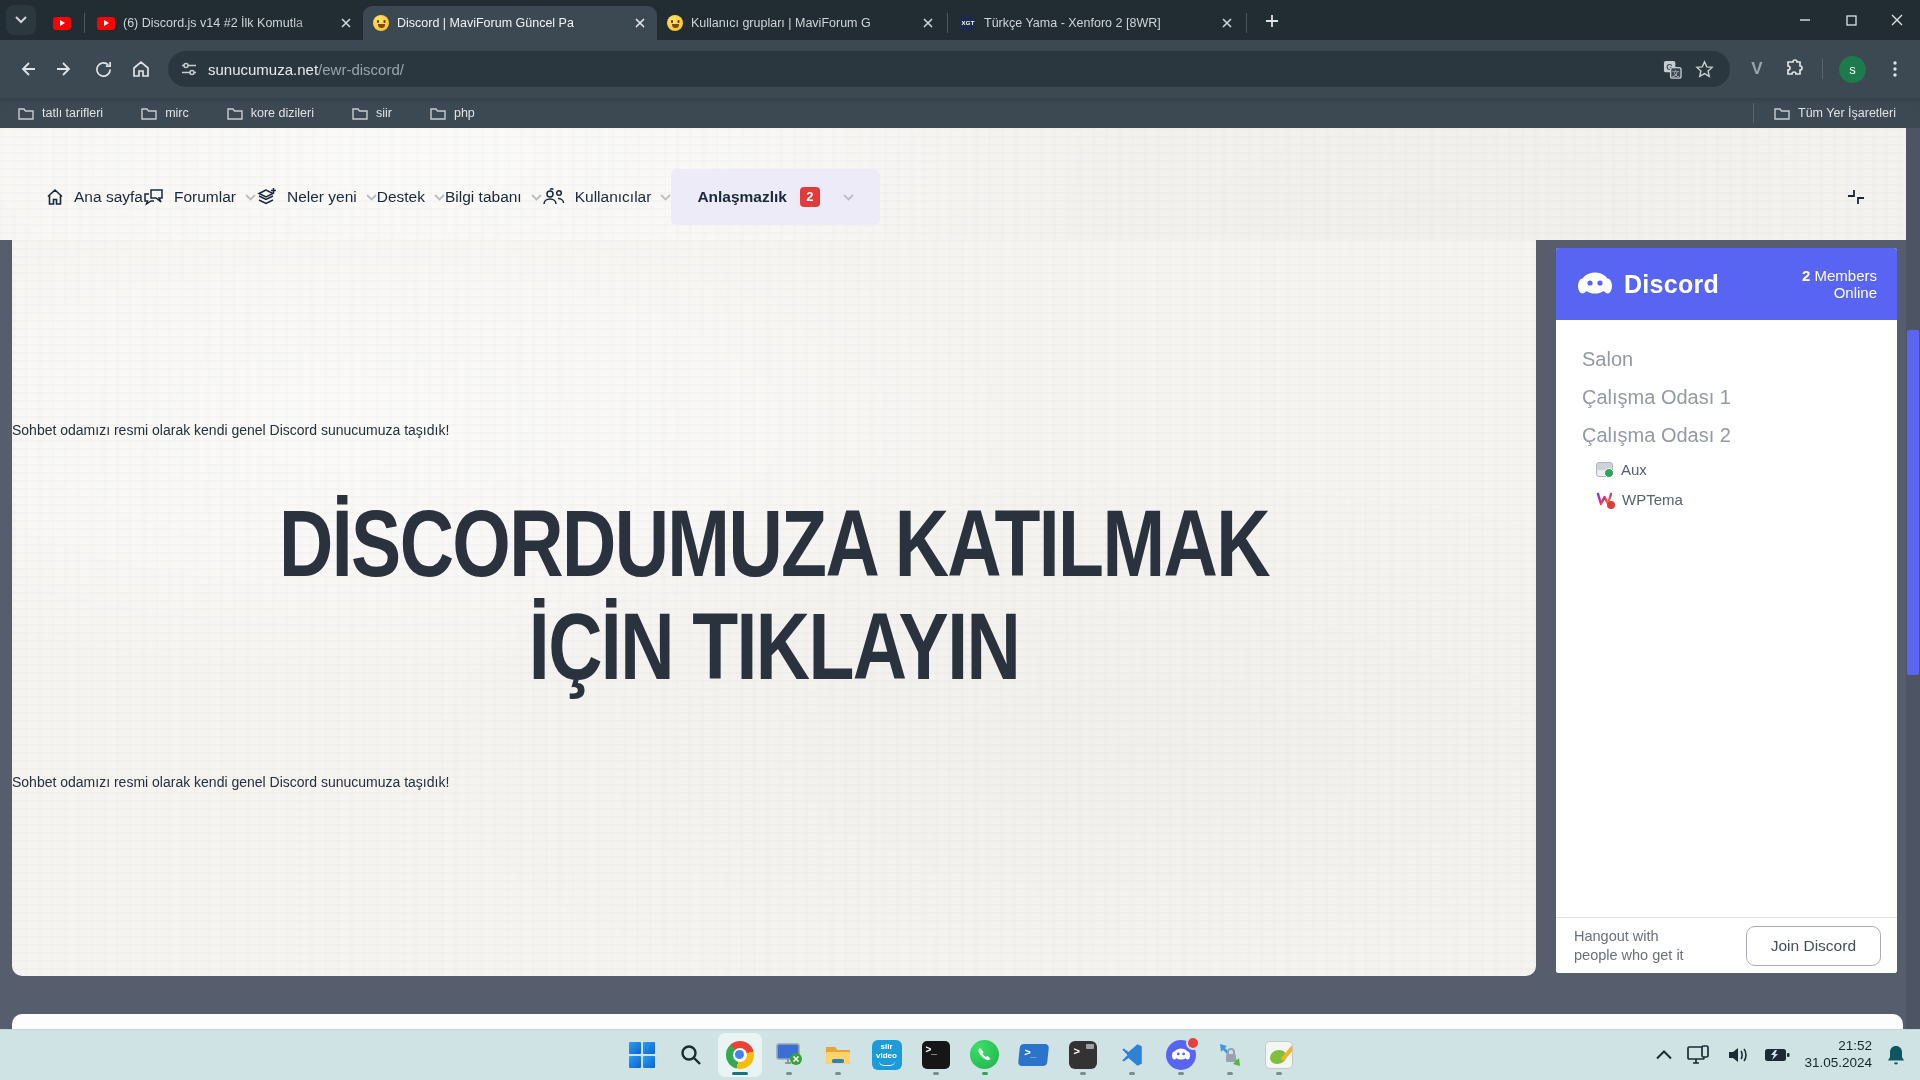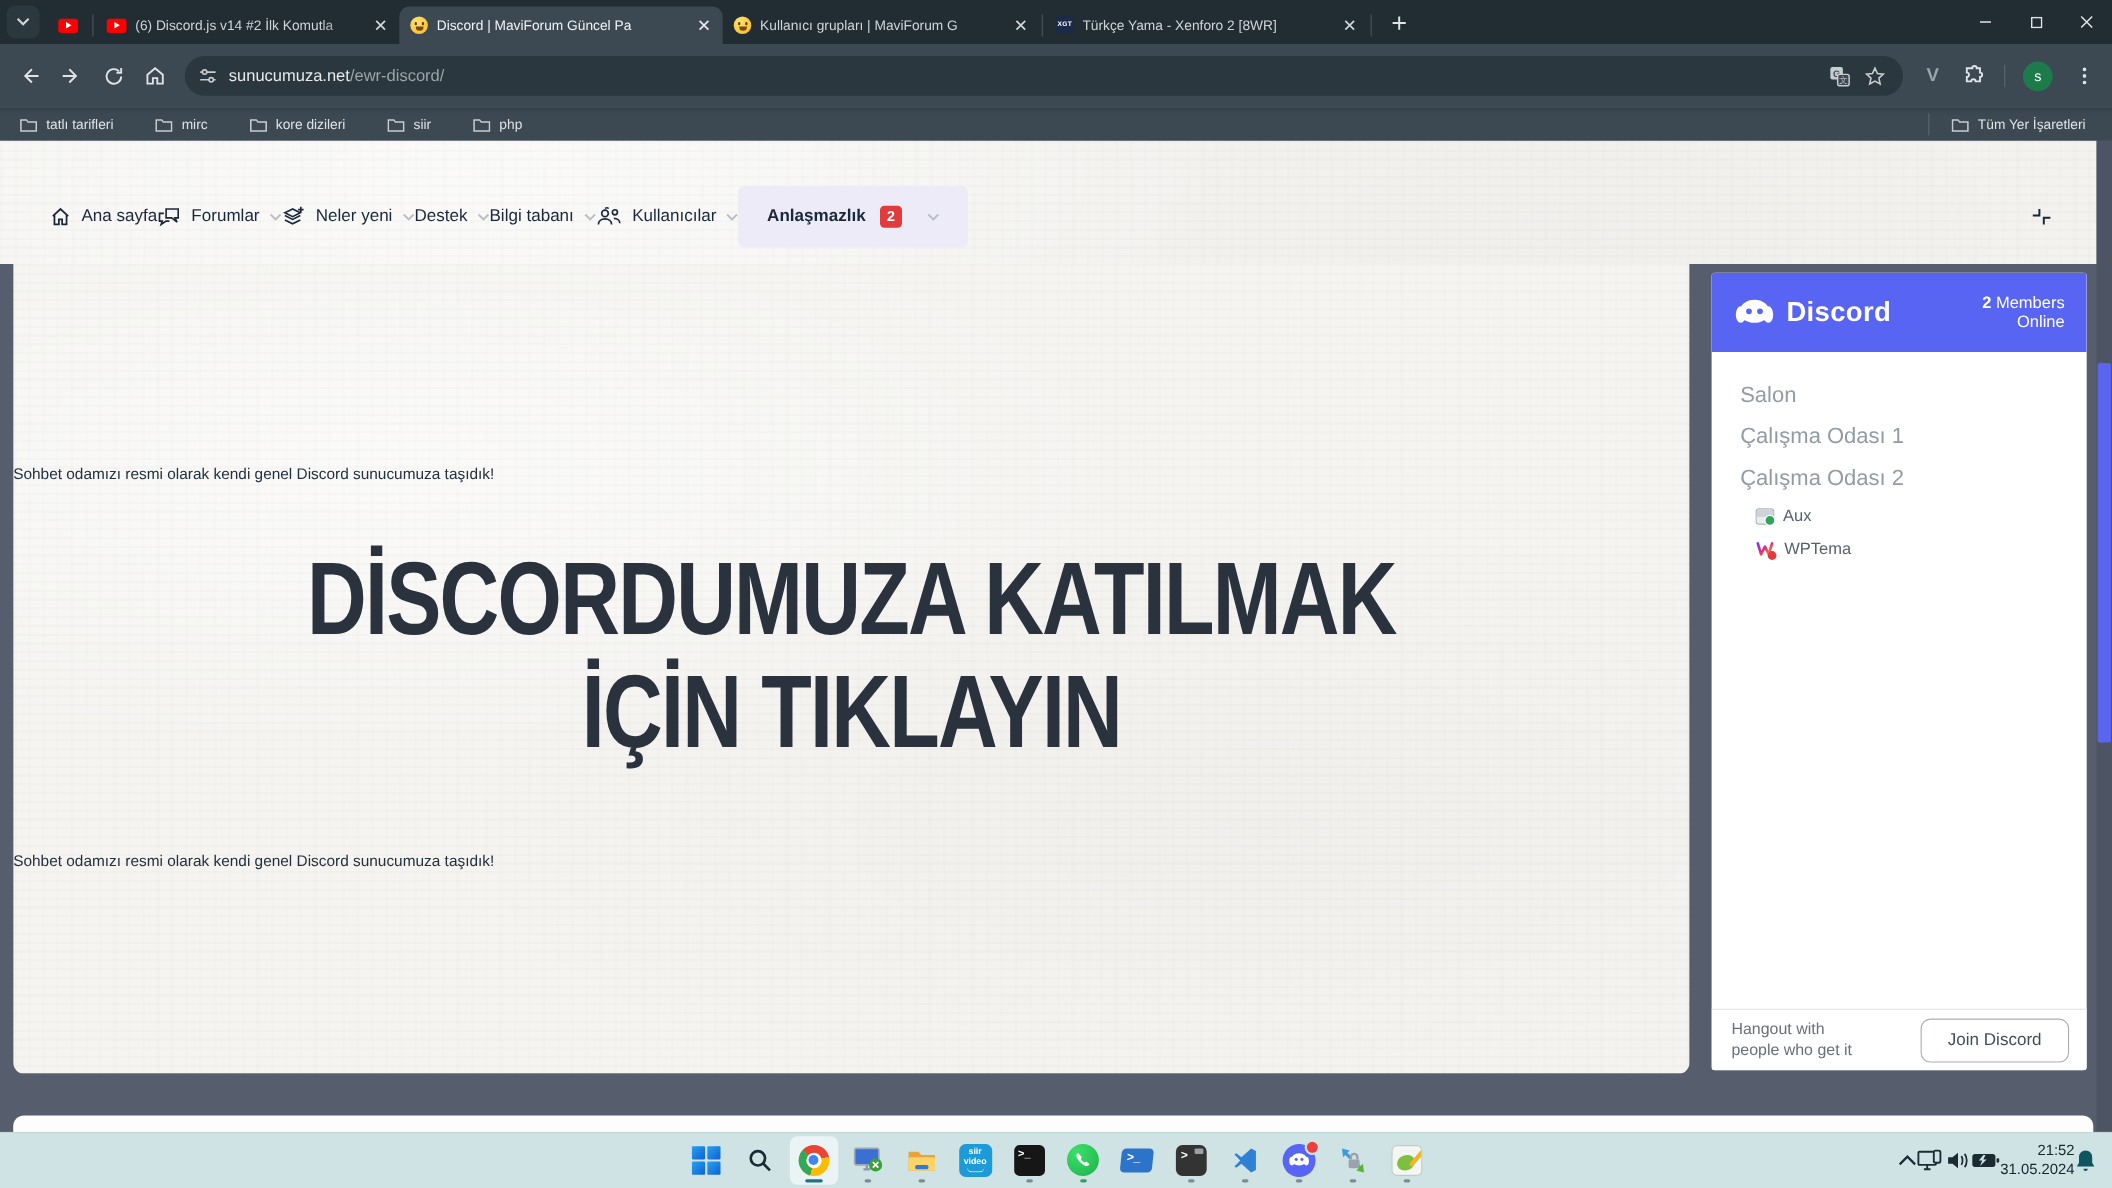--- a/index.html
+++ b/index.html
@@ -107,21 +107,21 @@
   .ic-term{width:28px;height:28px;border-radius:6px;background:#333;color:#fff;font-size:11px;font-weight:bold;padding:4px 0 0 5px;position:relative;}
   .ic-term::after{content:"";position:absolute;right:3px;top:3px;width:8px;height:5px;background:#9aa0a6;border-radius:1px;}
   .ic-discord{width:30px;height:30px;border-radius:50%;background:#5865f2;display:flex;align-items:center;justify-content:center;position:relative;}
   .ic-discord .badge{position:absolute;right:-4px;top:-4px;width:14px;height:14px;border-radius:50%;background:#e9403f;border:2px solid #cfe3e5;}
   .ic-npp{width:28px;height:28px;border-radius:5px;background:#f4f6f3;border:1px solid #c3ccc3;position:relative;overflow:hidden;}
   .ic-npp::before{content:"";position:absolute;left:4px;top:8px;width:16px;height:14px;border-radius:60% 40% 55% 45%;background:#7ebf3e;}
   .ic-npp::after{content:"";position:absolute;right:2px;top:2px;width:4px;height:18px;background:#f0b429;transform:rotate(40deg);border-radius:2px;}
   .ic-monitor{position:relative;width:28px;height:26px;}
   .ic-folder{position:relative;width:28px;height:22px;}
 
-  .tray{position:absolute;right:0;top:1029px;height:51px;display:flex;align-items:center;padding-right:14px;}
+  .tray{position:absolute;right:0;top:1029px;height:51px;display:flex;align-items:center;gap:14px;padding-right:14px;}
   .tray-clock{text-align:right;font-size:13.5px;color:#17262e;line-height:1.2;}
 
   svg{display:block;}
 </style>
 </head>
 <body>
 
 <div class="screen">
 
   <div class="tabbar">

